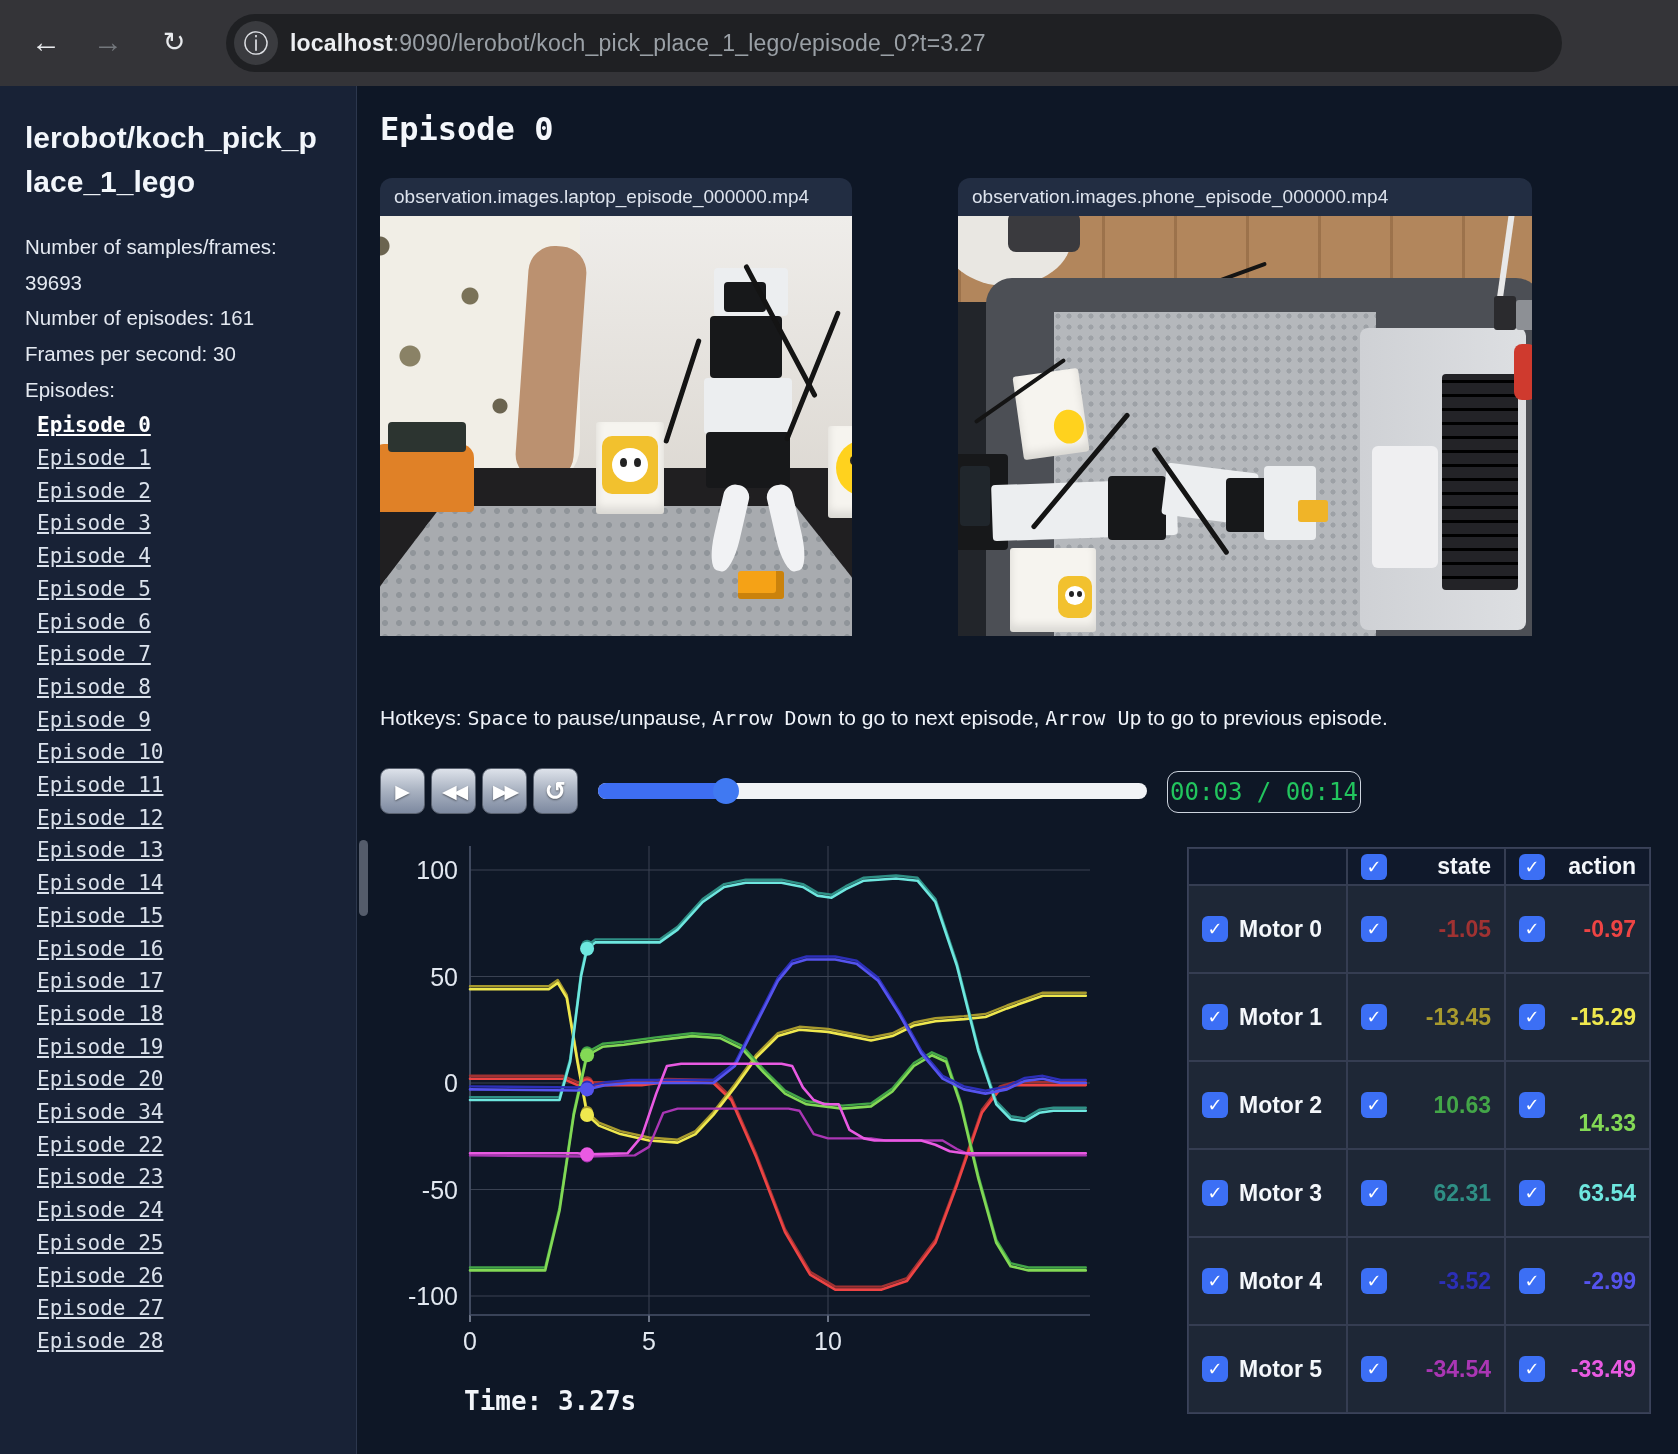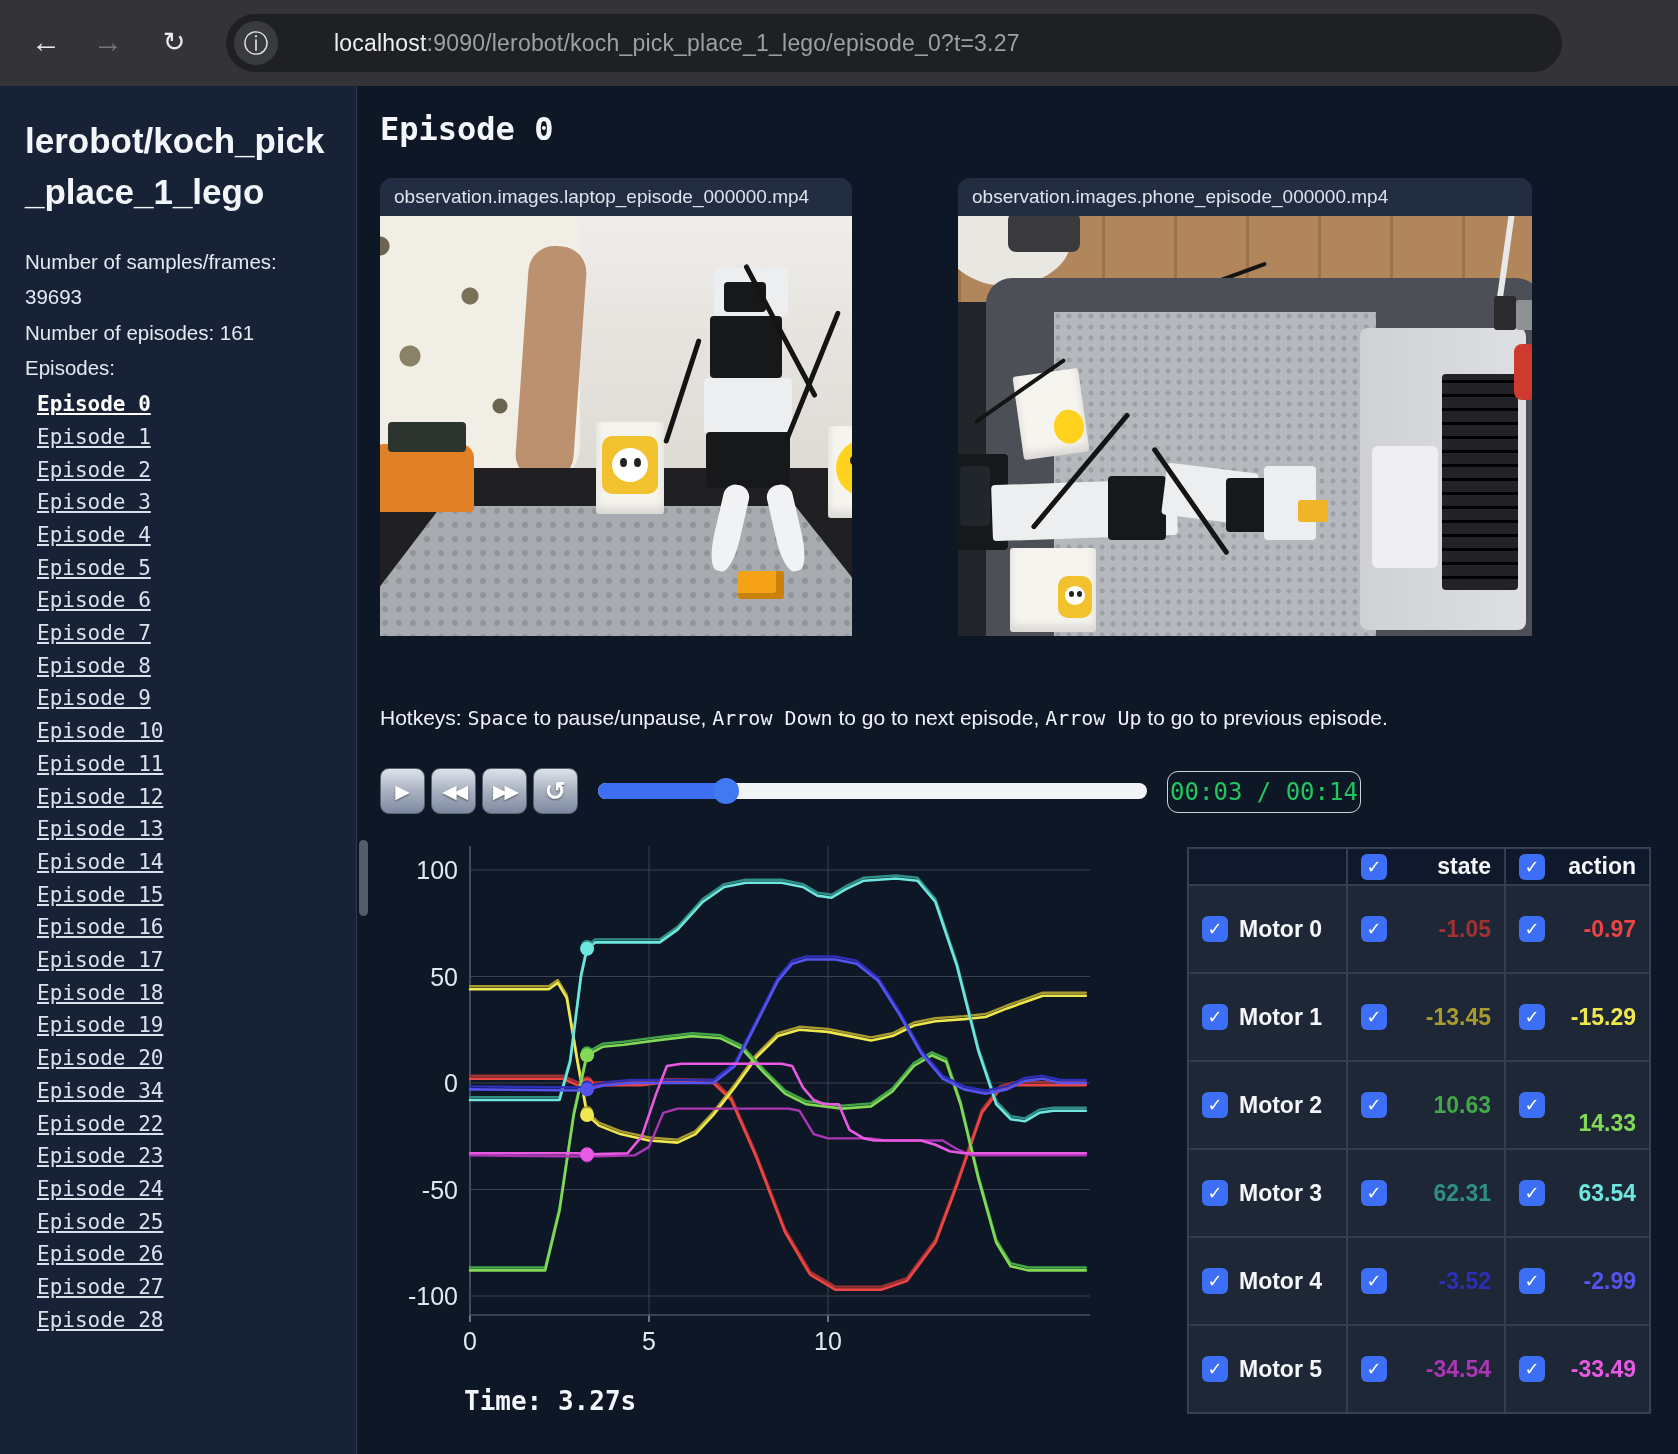--- a/index.html
+++ b/index.html
@@ -13,26 +13,26 @@
 
   
   #chrome { position:absolute; left:0; top:0; width:1678px; height:86px; background:#343438; }
   .navbtn { position:absolute; top:18px; width:48px; height:48px; font-size:30px; line-height:48px;
     text-align:center; color:#e8eaed; cursor:pointer; }
   #url-pill { position:absolute; left:226px; top:14px; width:1336px; height:58px; border-radius:29px;
     background:#1f2023; display:flex; align-items:center; }
   #info-circle { width:44px; height:44px; border-radius:50%; background:#3a3b3f; margin-left:8px;
     display:flex; align-items:center; justify-content:center; color:#dfe1e5; font-size:25px; }
   #url-text { margin-left:12px; font-size:23px; color:#9aa0a6; letter-spacing:.2px; }
-  #url-text b { color:#eceef1; font-weight:400;margin-left:44px; }
+  #url-text b { color:#eceef1; font-weight:700; }
 
   
   #sidebar { position:absolute; left:0; top:86px; width:357px; height:1368px; background:#182236;
     border-right:1px solid #2c374d; overflow:hidden; }
-  #ds-title { margin:30px 22px 0 25px; width:300px; font-size:35px; font-weight:700; color:#f2f6fb;
+  #ds-title { margin:30px 22px 0 25px; width:300px; font-size:30px; font-weight:700; color:#f2f6fb;
     word-break:break-all; line-height:1.45; }
   #ds-stats { margin:26px 22px 0 25px; width:302px; font-size:20.5px; line-height:1.74; color:#e4e9f1; }
   #episode-list { margin:2px 0 0 37px; }
   #episode-list a { display:block; font-family:"DejaVu Sans Mono","Liberation Mono",monospace;
     font-size:21px; line-height:32.7px; color:#dbe2ec; text-decoration:underline; cursor:pointer; }
   #episode-list a.active { font-weight:700; color:#fff; }
   #scroll-thumb { position:absolute; left:359px; top:840px; width:9px; height:76px; border-radius:5px;
     background:#545c6b; }
 
   
@@ -134,20 +134,21 @@
       <div id="info-circle">ⓘ</div>
       <div id="url-text"><b>localhost</b><span>:9090/lerobot/koch_pick_place_1_lego/episode_0?t=3.27</span></div>
     </div>
   </div>
 
   <div id="sidebar">
     <div id="ds-title">lerobot/koch_pick_place_1_lego</div>
     <div id="ds-stats">
       <div>Number of samples/frames: 39693</div>
       <div>Number of episodes: 161</div>
+      <div>Frames per second: 30</div>
       <div>Episodes:</div>
     </div>
     <div id="episode-list">
         <a class="active">Episode 0</a>
         <a>Episode 1</a>
         <a>Episode 2</a>
         <a>Episode 3</a>
         <a>Episode 4</a>
         <a>Episode 5</a>
         <a>Episode 6</a>

